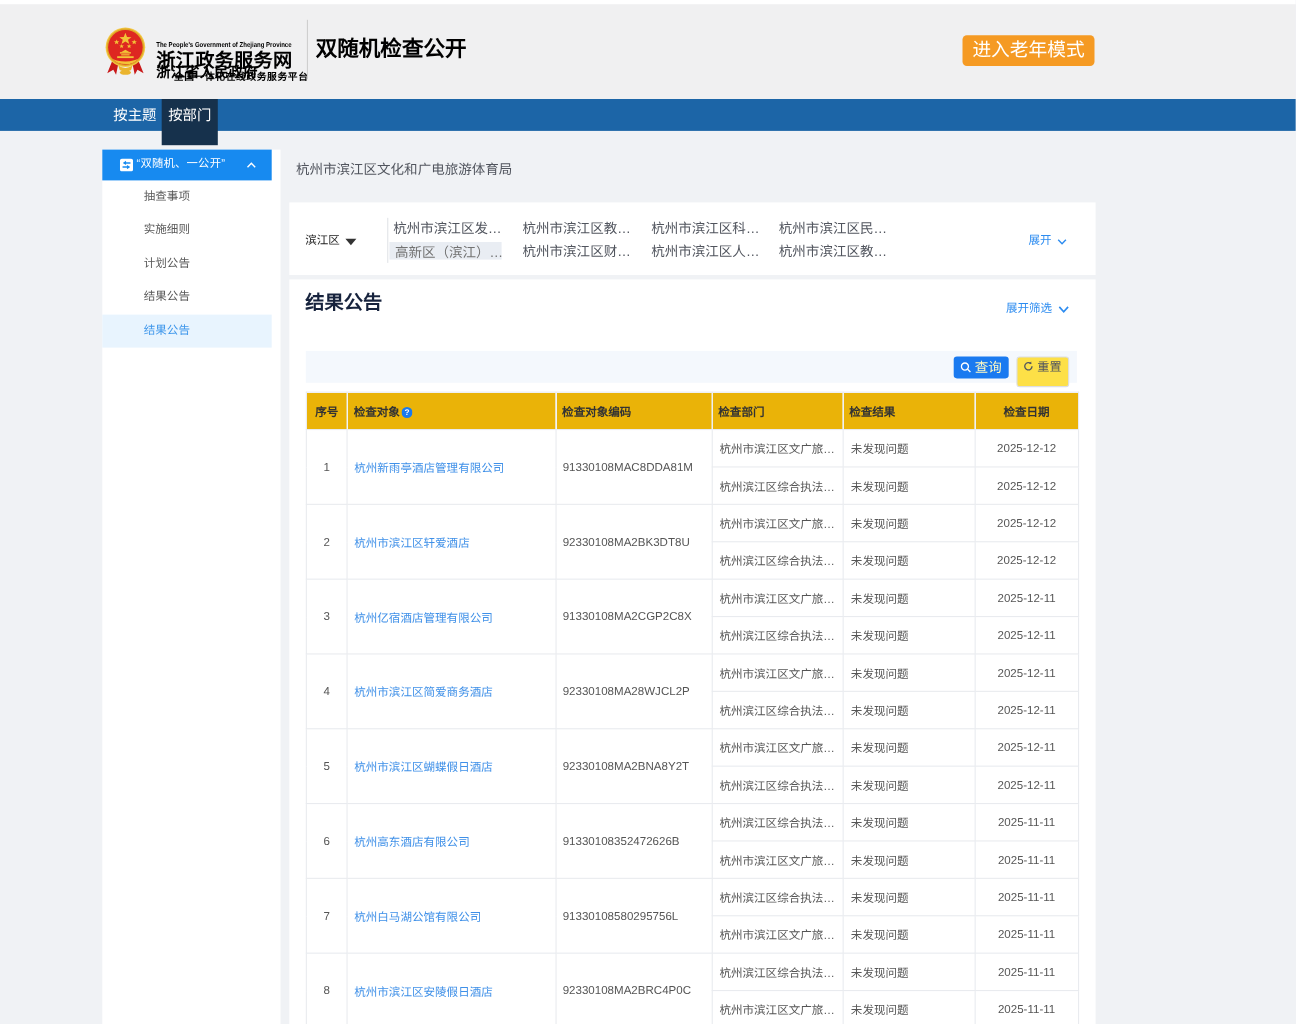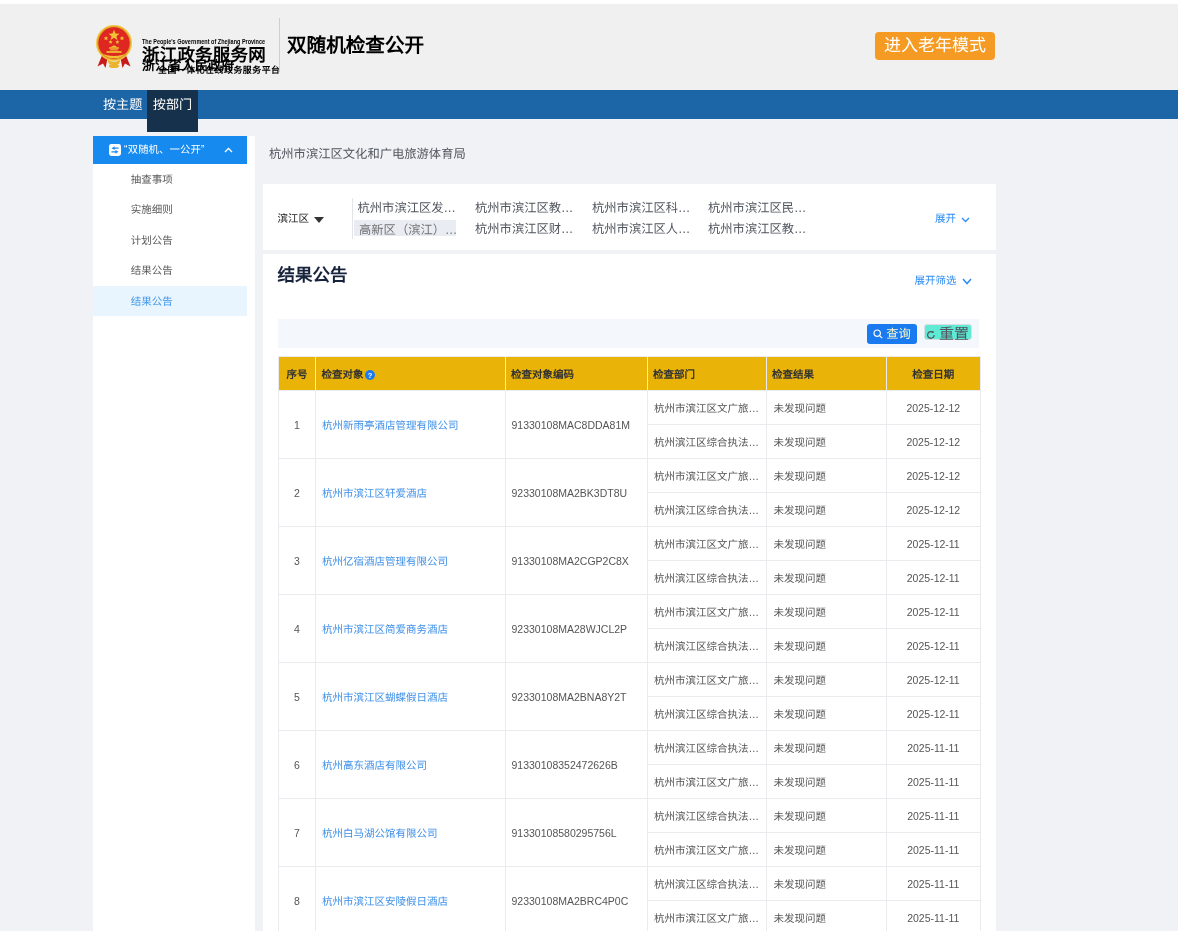--- a/index.html
+++ b/index.html
@@ -48,21 +48,21 @@
   #fsellink { position:absolute; left:96px; top:36px; font-size:12.3px; color:#737373; white-space:nowrap; }
   .bluelink { color:#2d8cf0; font-size:10.5px; }
   #expand1 { position:absolute; left:672px; top:26px; }
   #expand2 { position:absolute; left:651.5px; top:17.5px; }
   .chev { display:inline-block; vertical-align:-1px; margin-left:5px; }
 
   
   #rtitle { position:absolute; left:14.5px; top:6.5px; font-size:17.5px; font-weight:bold; color:#17233d; }
   #searchstrip { position:absolute; left:14.5px; top:65px; width:701px; height:29px; background:#f4f8fd; }
   #btnquery { position:absolute; left:589.5px; top:5px; width:50px; height:20px; background:#1a7af0; border-radius:3px; color:#fef9c3; font-size:12.3px; line-height:20px; text-align:center; }
-  #btnreset { position:absolute; left:646px; top:5px; width:48px; height:16px; background:#5eead4; border:1px solid #dcdee2; border-radius:3px; color:#51555e; font-size:15px; line-height:18px; text-align:center; }
+  #btnreset { position:absolute; left:646px; top:5px; width:48px; height:28px; background:#fde047; border:1px solid #dcdee2; border-radius:3px; color:#51555e; font-size:11px; line-height:18px; text-align:center; }
 
   
   #tbl { position:absolute; left:15px; top:102px; border-collapse:collapse; table-layout:fixed; width:702px; }
   #tbl col.c1 { width:37px; } #tbl col.c2 { width:189.5px; } #tbl col.c3 { width:142px; }
   #tbl col.c4 { width:119px; } #tbl col.c5 { width:120px; } #tbl col.c6 { width:94.5px; }
   #tbl th, #tbl td { border:1px solid #e9ebef; font-weight:normal; font-size:10.5px; color:#555; height:34px; padding:0; overflow:hidden; white-space:nowrap; }
   #tbl th { background:#eab308; color:#333; font-weight:bold; text-align:left; padding-left:5.5px; }
   #tbl th.c { text-align:center; padding-left:0; }
   #tbl td.num { text-align:center; color:#555; }
   #tbl td.obj { padding-left:6px; color:#3f90e8; }

